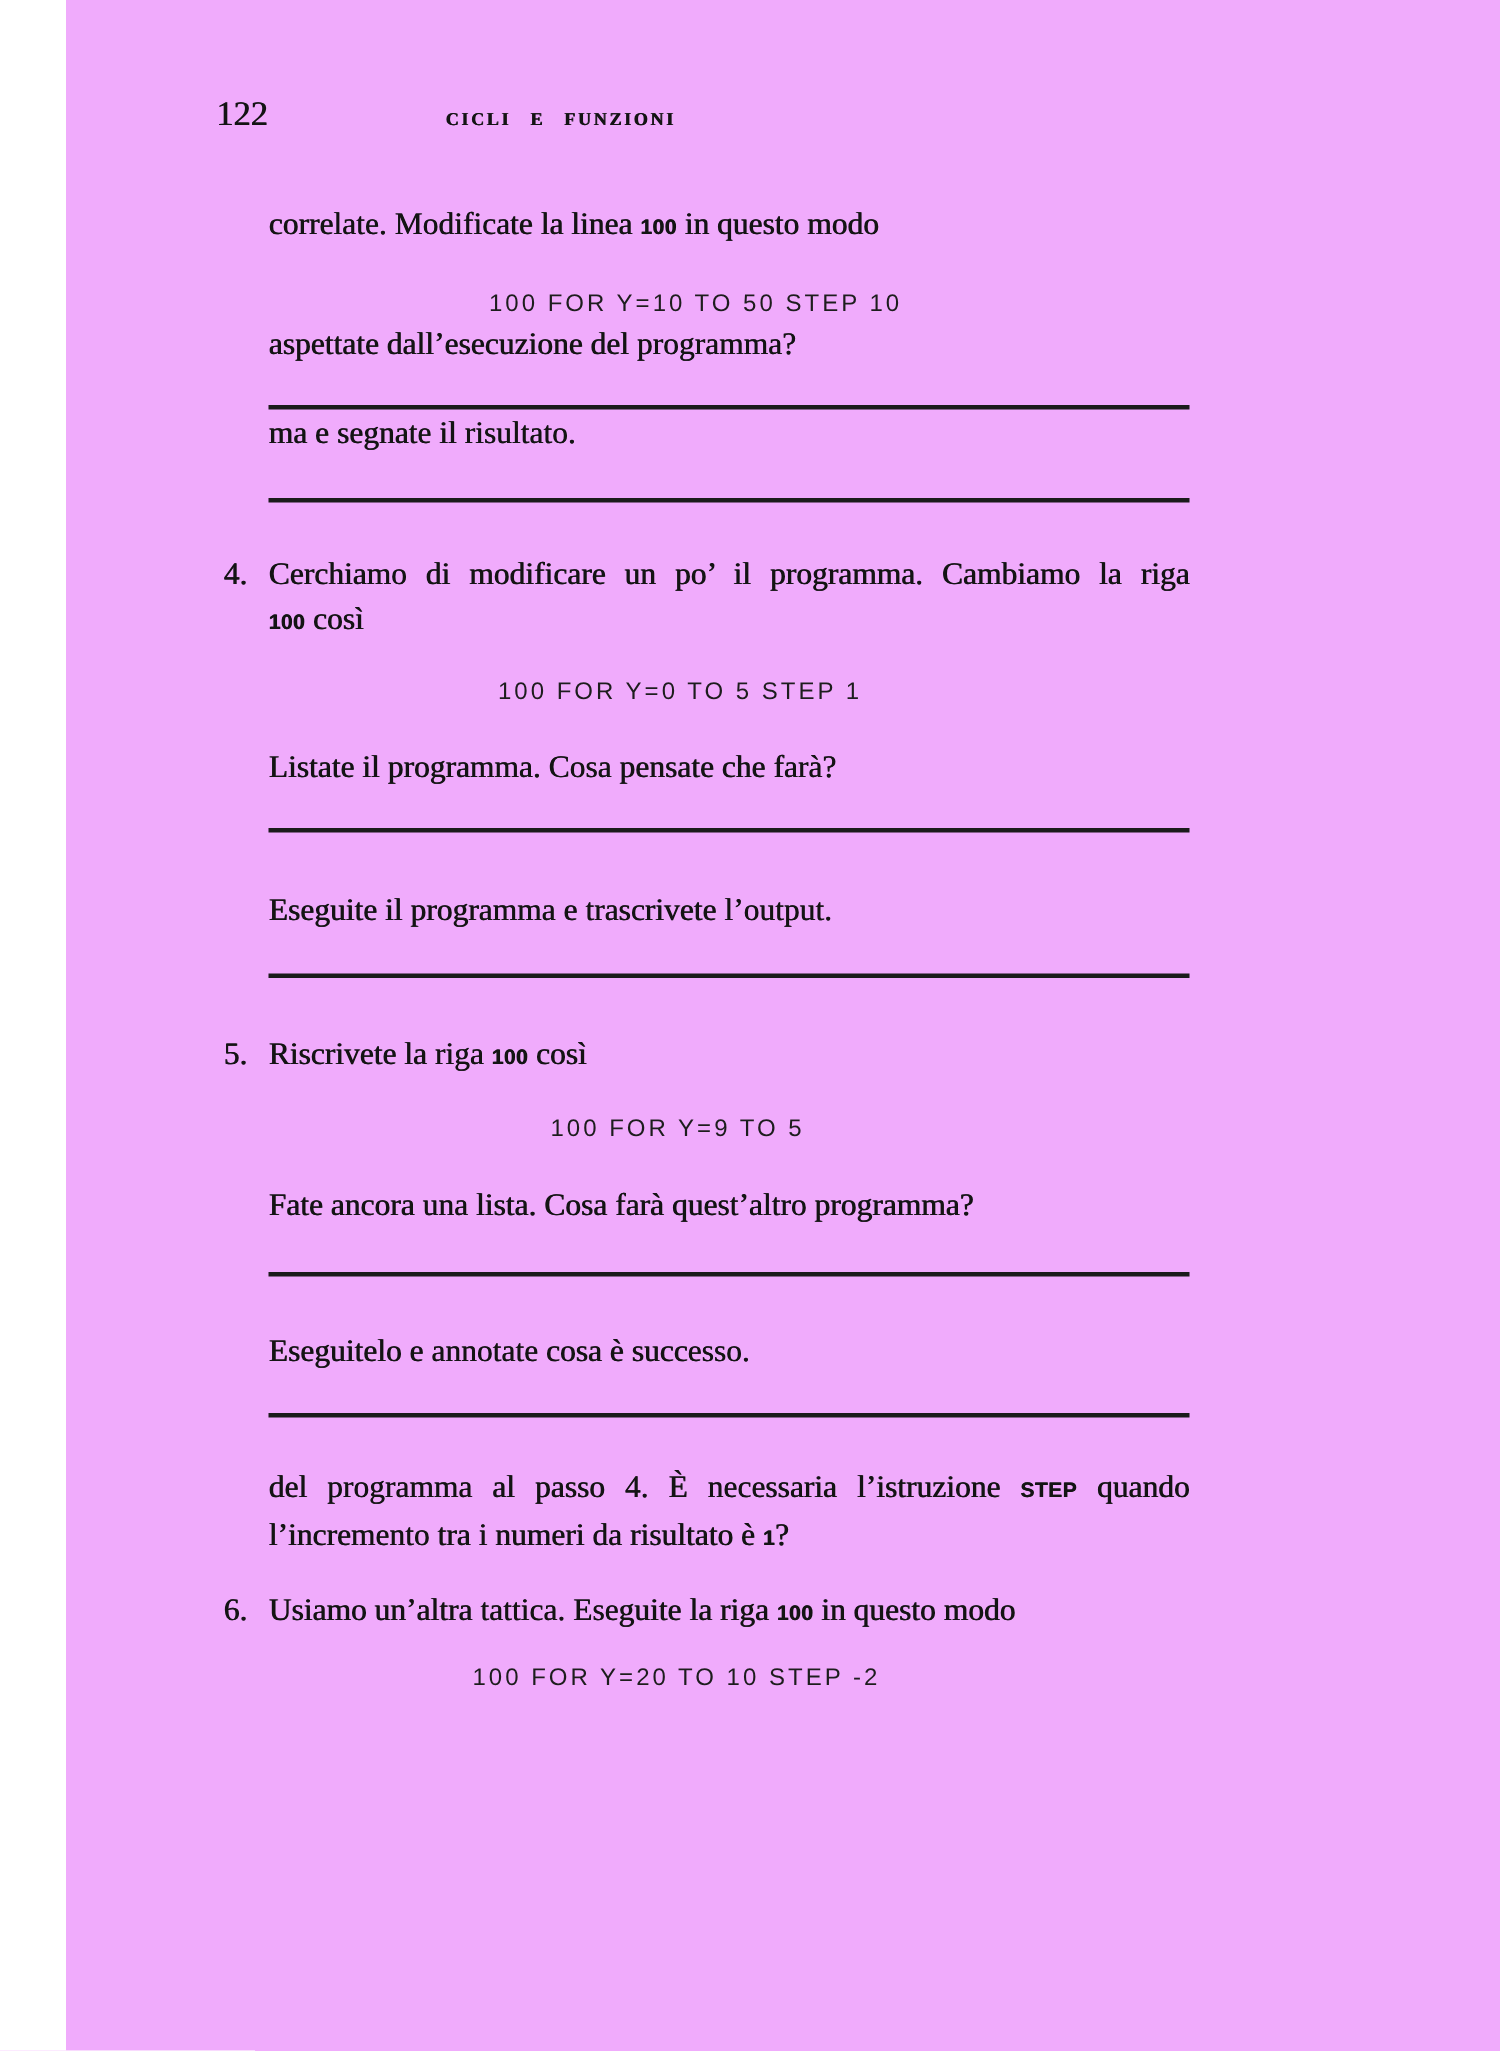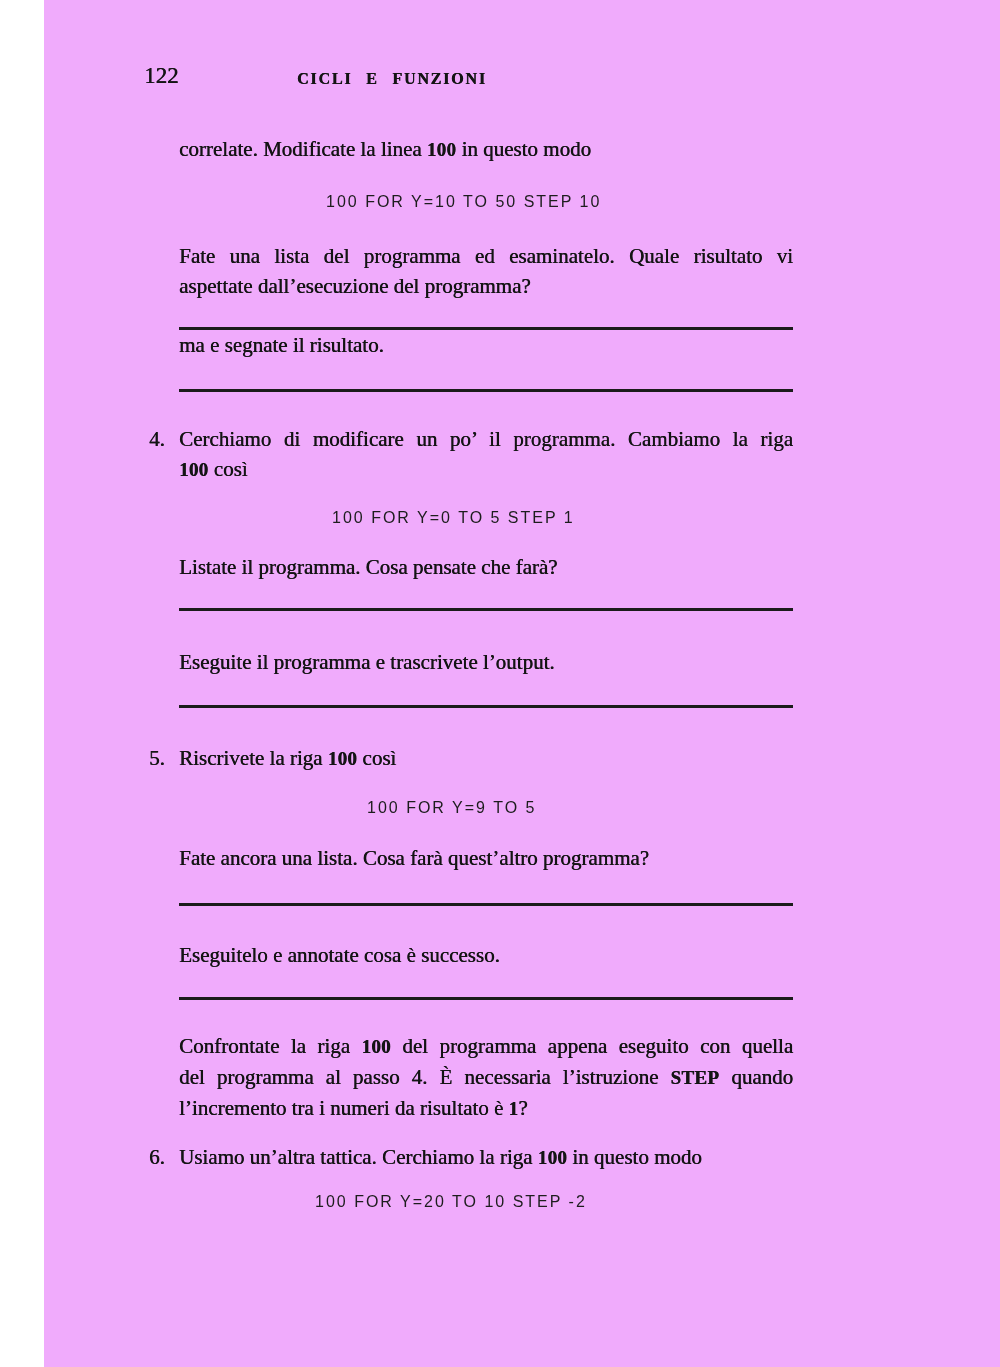--- a/index.html
+++ b/index.html
@@ -25,21 +25,21 @@
     position: absolute;
     left: 100px;
     top: 63px;
     font-size: 23px;
     line-height: 26px;
   }
   .running-header {
     position: absolute;
     left: 253px;
     top: 70px;
-    font-size: 16px;
+    font-size: 12px;
     font-weight: bold;
     letter-spacing: 1.8px;
     word-spacing: 8px;
     line-height: 18px;
   }
 
   .body-col {
     position: absolute;
     left: 135px;
     top: 134px;
@@ -50,22 +50,22 @@
   .body-col p { margin: 0; }
 
   
   .jline {
     white-space: nowrap;
     text-align-last: justify;
   }
 
   
   .kw {
-    font-family: Liberation Serif, serif;
-    font-size: 19px;
+    font-family: Liberation Sans, sans-serif;
+    font-size: 14px;
     font-weight: bold;
     letter-spacing: 0.3px;
   }
 
   
   .code {
     font-family: Liberation Sans, sans-serif;
     font-size: 16px;
     line-height: 22px;
     letter-spacing: 2px;
@@ -97,21 +97,20 @@
 
   <span class="page-number inky">122</span>
   <span class="running-header inky">CICLI E FUNZIONI</span>
 
   <div class="body-col inky">
 
     <p><span>correlate. Modificate la linea </span><span class="kw">100</span><span> in questo modo</span></p>
 
     <p class="code" style="margin:26px 0 0 147px">100 FOR Y=10 TO 50 STEP 10</p>
 
-    <p class="jline" style="margin-top:28px">Fate una lista del programma ed esaminatelo. Quale risultato vi</p>
     <p>aspettate dall’esecuzione del programma?</p>
 
     <div class="answer-line" style="margin-top:26px"></div>
 
     <p>ma e segnate il risultato.</p>
 
     <div class="answer-line" style="margin-top:29px"></div>
 
     <div class="item" style="margin-top:32px">
       <span class="num">4.</span>
@@ -138,26 +137,25 @@
 
     <p style="margin-top:24px">Fate ancora una lista. Cosa farà quest’altro programma?</p>
 
     <div class="answer-line" style="margin-top:30px"></div>
 
     <p style="margin-top:34px">Eseguitelo e annotate cosa è successo.</p>
 
     <div class="answer-line" style="margin-top:27px"></div>
 
     <div style="margin-top:31px">
-      <p class="jline"><span>Confrontate la riga </span><span class="kw">100</span><span> del programma appena eseguito con quella</span></p>
       <p class="jline"><span>del programma al passo 4. È necessaria l’istruzione </span><span class="kw">STEP</span><span> quando</span></p>
       <p><span>l’incremento tra i numeri da risultato è </span><span class="kw">1</span><span>?</span></p>
     </div>
 
     <div class="item" style="margin-top:18px">
       <span class="num">6.</span>
-      <p><span>Usiamo un’altra tattica. Cerchiamo la riga </span><span class="kw">100</span><span> in questo modo</span></p>
+      <p><span>Usiamo un’altra tattica. Eseguite la riga </span><span class="kw">100</span><span> in questo modo</span></p>
     </div>
 
     <p class="code" style="margin:18px 0 0 136px">100 FOR Y=20 TO 10 STEP -2</p>
 
   </div>
 </div>
 
 </body></html>

